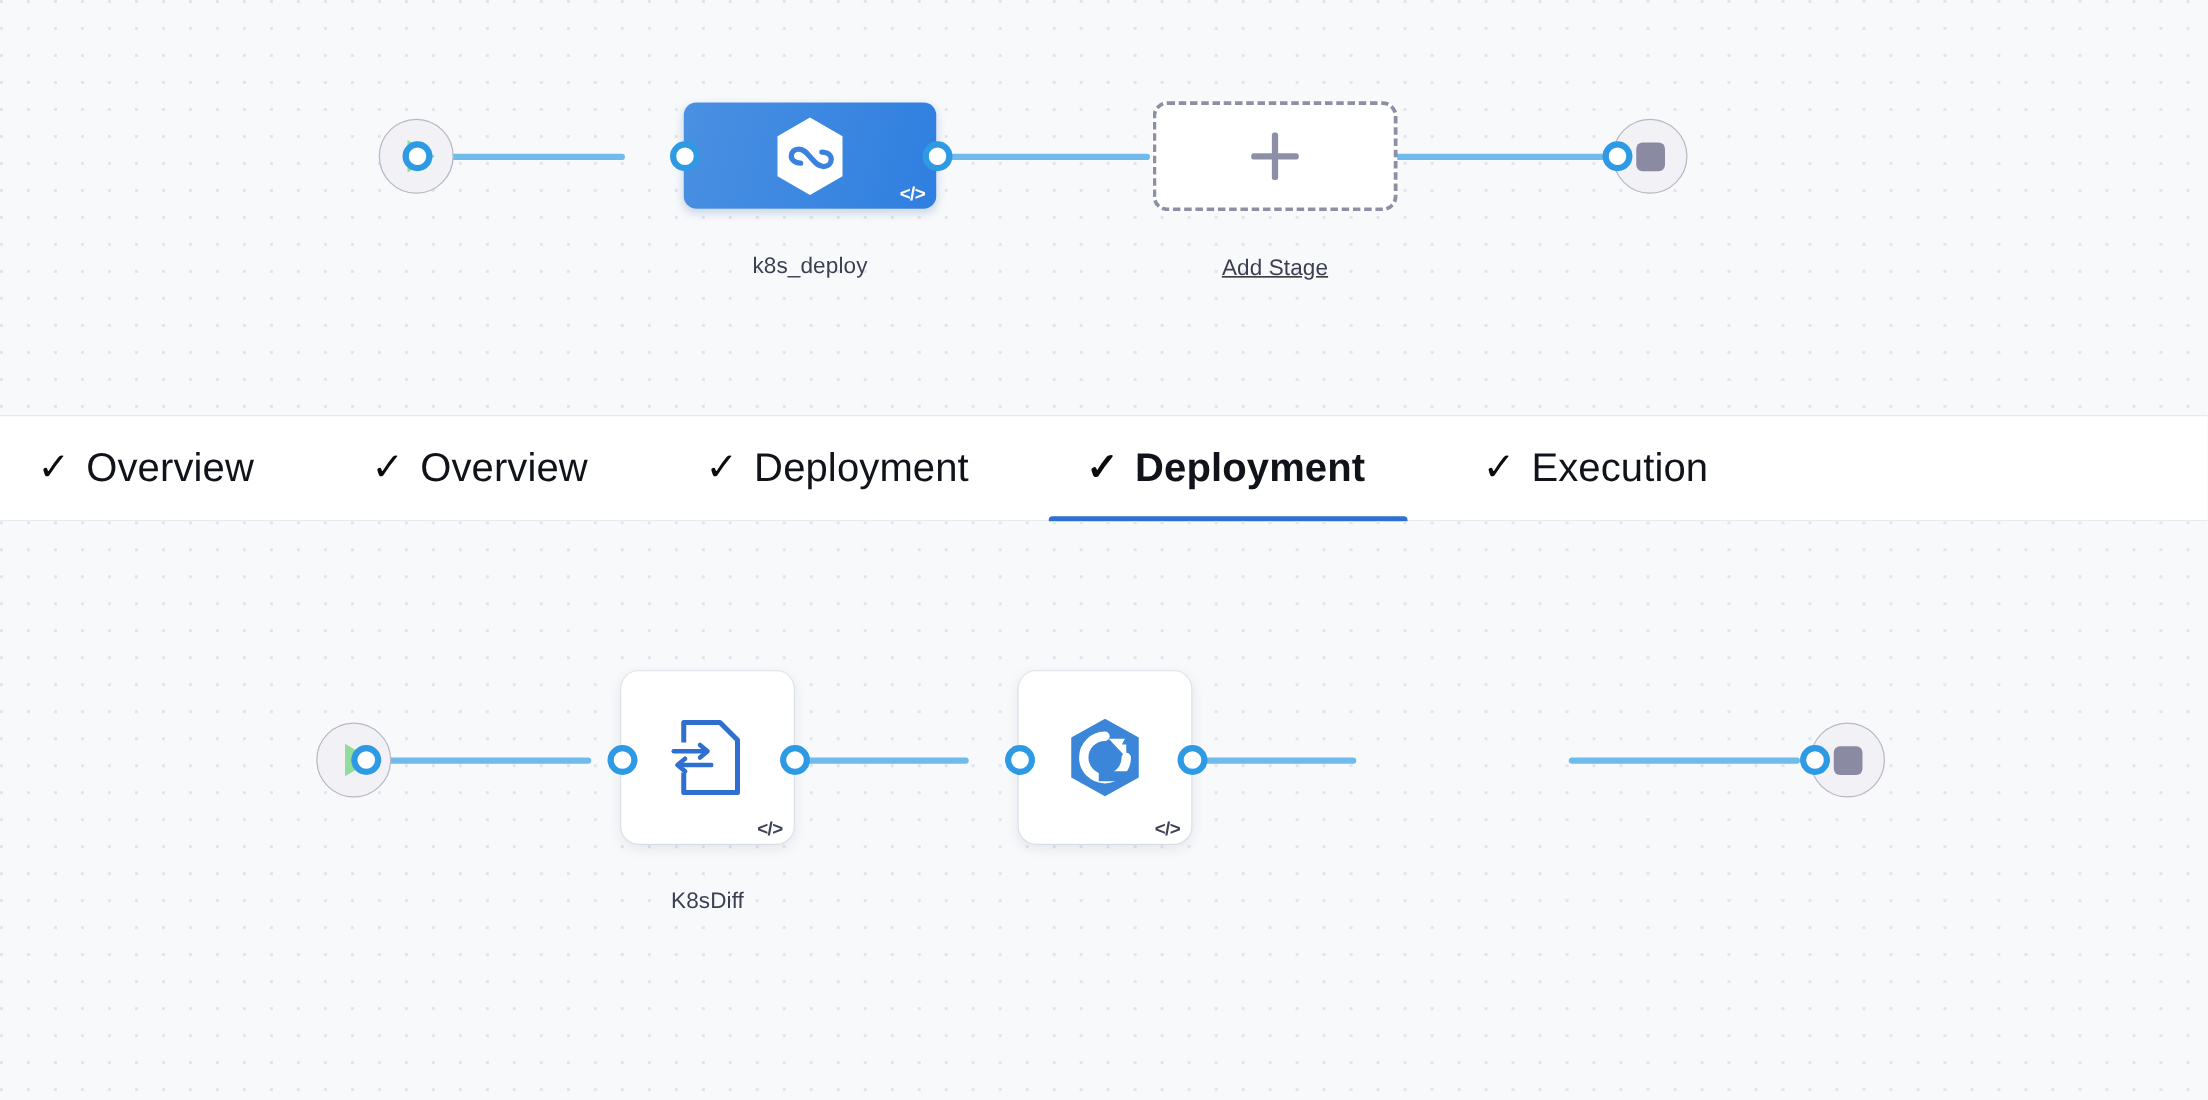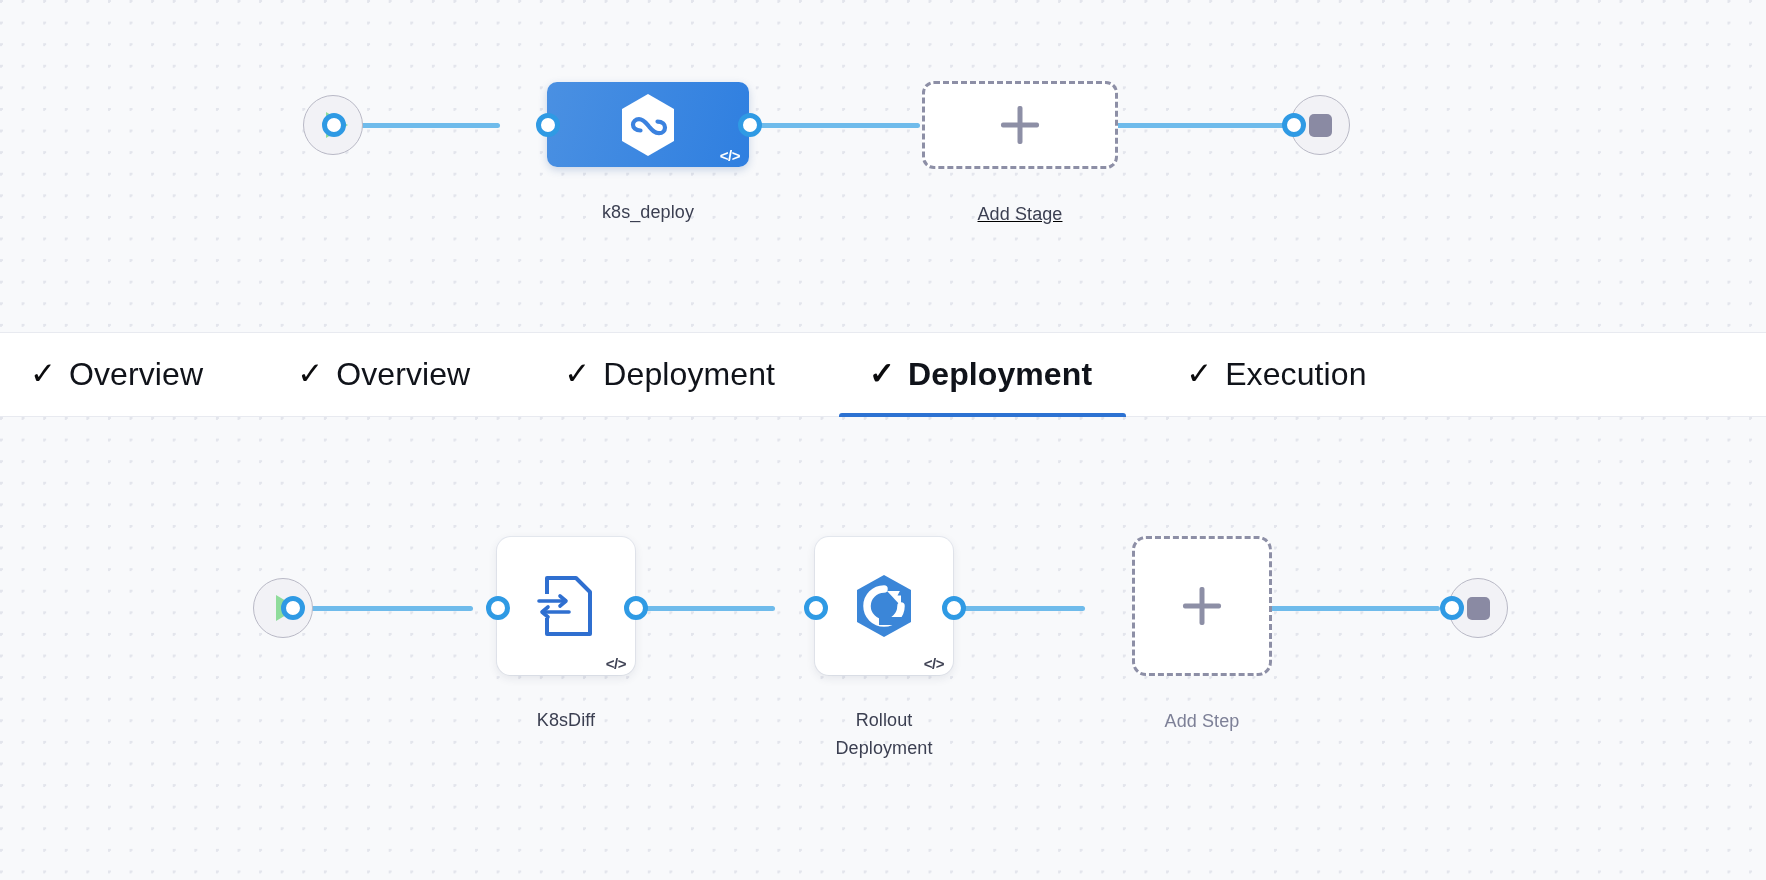--- a/index.html
+++ b/index.html
@@ -346,32 +346,24 @@
             <svg width="70" height="70" viewBox="0 0 70 70">
               <path d="M35 4 L62 19 L62 51 L35 66 L8 51 L8 19 Z" fill="#3b86d8"></path>
               <path d="M35 18 A17 17 0 1 0 52 35" fill="none" stroke="#ffffff" stroke-width="7.5" stroke-linecap="round"></path>
               <path d="M52 35 L52 20 L38 20 Z" fill="#ffffff"></path>
               <path d="M48.5 24.5 L59 24.5 L53.5 15 Z" fill="#3b86d8"></path>
               <rect x="30" y="46" width="26" height="8" fill="#3b86d8"></rect>
             </svg>
           </span>
           <span class="code-chip dark">&lt;/&gt;</span>
         </div>
-        <div class="node-label">Rollout
-Deployment</div>
       </div>
       <div class="dot-port" style="left:804px; top:179px;"></div>
       <div class="dot-port" style="left:942px; top:179px;"></div>
 
-      <div class="node-wrap" style="left:1132px; top:119px;">
-        <div class="add-card add-step-card">
-          <span class="plus"></span>
-        </div>
-        <div class="node-label muted">Add Step</div>
-      </div>
 
       <div class="node-wrap" style="left:1448px; top:161px;">
         <div class="terminal">
           <div class="stop-sq"></div>
         </div>
       </div>
       <div class="dot-port" style="left:1440px; top:179px;"></div>
 
     </div>
   </div>

